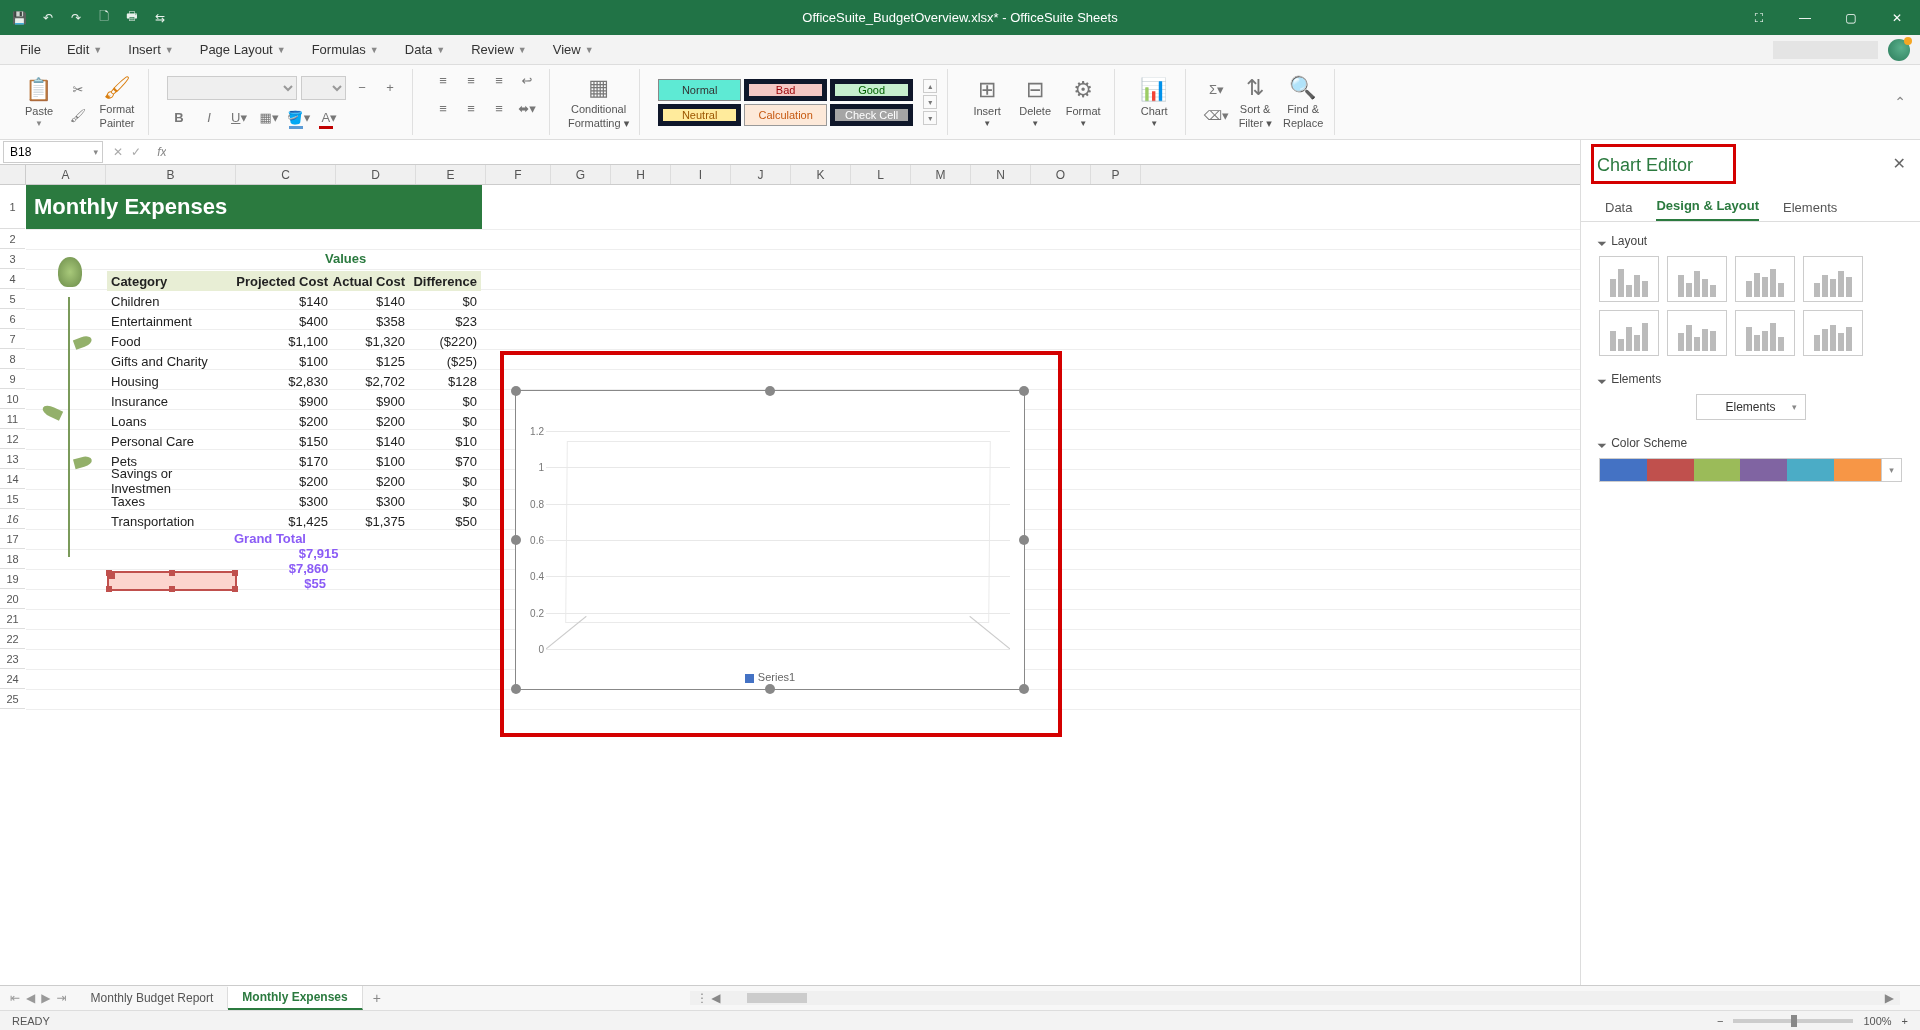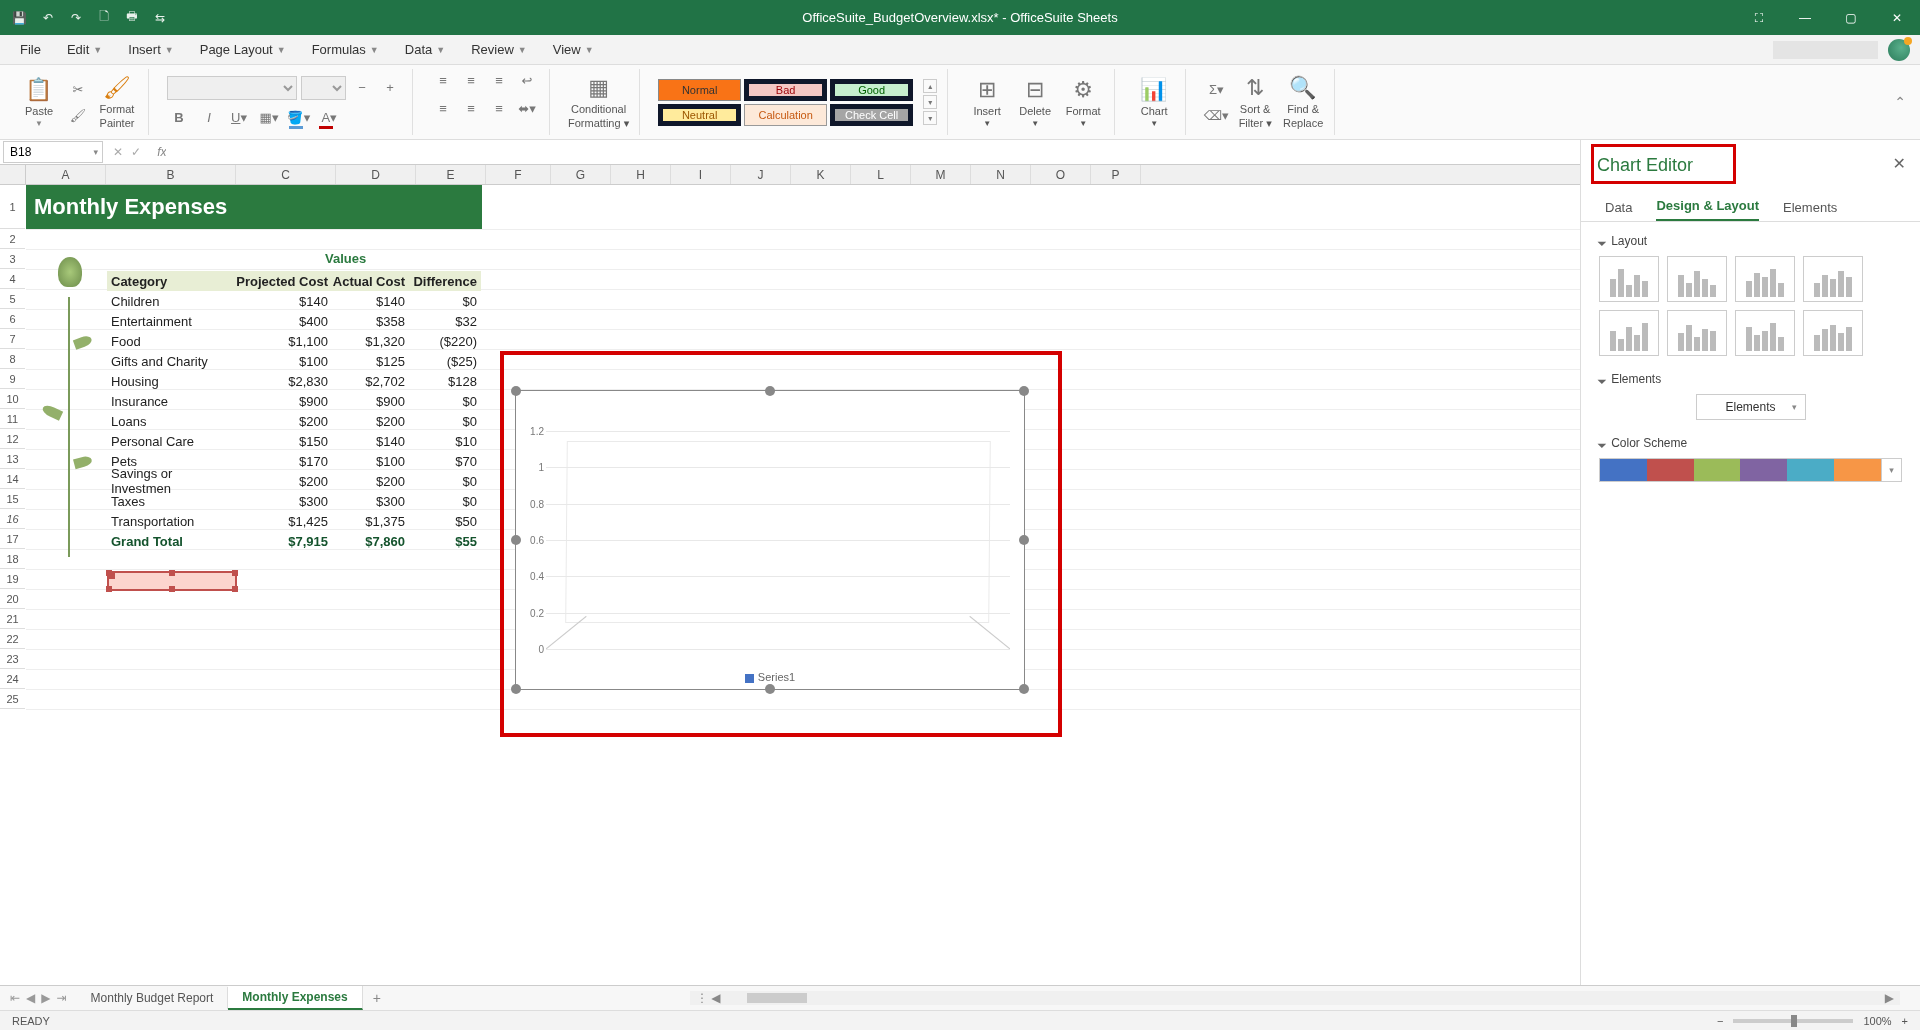--- a/index.html
+++ b/index.html
@@ -27,21 +27,21 @@
 .ribbon .group { display: flex; align-items: center; gap: 6px; border-right: 1px solid #e0e0e0; padding: 0 10px; }
 .ribbon .bigbtn { display: flex; flex-direction: column; align-items: center; justify-content: center; font-size: 11px; color: #555; gap: 2px; min-width: 42px; }
 .ribbon .bigbtn .ico { font-size: 22px; color: #777; }
 .ribbon .smallcol { display: flex; flex-direction: column; gap: 4px; }
 .ribbon .smallbtn { width: 24px; height: 22px; display: flex; align-items: center; justify-content: center; color: #777; font-size: 13px; }
 .ribbon select { height: 24px; border: 1px solid #ccc; font-size: 12px; color: #999; padding: 0 6px; }
 .ribbon .fontname { width: 130px; }
 .ribbon .fontsize { width: 45px; }
 .ribbon .format-dd { width: 135px; }
 .ribbon .stylebox { width: 83px; height: 22px; border: 5px solid #0f172a; display: flex; align-items: center; justify-content: center; font-size: 11px; }
-.ribbon .stylebox.normal { background: #f97316; color: #333; border: 1px solid #888; }
+.ribbon .stylebox.normal { background: #5eead4; color: #333; border: 1px solid #888; }
 .ribbon .stylebox.bad { background: #f4c7c3; color: #9c0006; }
 .ribbon .stylebox.good { background: #c6efce; color: #006100; }
 .ribbon .stylebox.neutral { background: #ffeb9c; color: #9c5700; }
 .ribbon .stylebox.calc { background: #fde9d9; color: #c65911; border: 1px solid #999; }
 .ribbon .stylebox.check { background: #a5a5a5; color: #fff; }
 .ribbon .stylegrid { display: flex; flex-direction: column; gap: 3px; }
 .ribbon .stylerow { display: flex; gap: 3px; }
 .ribbon .styleupdn { display: flex; flex-direction: column; justify-content: center; gap: 2px; margin-left: 4px; }
 .ribbon .styleupdn div { width: 14px; height: 14px; border: 1px solid #ccc; font-size: 8px; display: flex; align-items: center; justify-content: center; color: #777; }
 .ribbon .collapse { position: absolute; right: 14px; top: 50%; transform: translateY(-50%); color: #888; font-size: 14px; }
@@ -76,21 +76,21 @@
 
 .dtable { position: absolute; left: 107px; top: 86px; font-size: 13px; color: #222; }
 .dtable .vals-hdr { position: absolute; left: 218px; top: 0; font-weight: bold; color: #2b7a3f; }
 .dtable .hrow { display: flex; background: #e8eed5; font-weight: bold; height: 20px; align-items: center; margin-top: 20px; }
 .dtable .hrow div, .dtable .drow div { box-sizing: border-box; }
 .dtable .c1 { width: 128px; padding-left: 4px; }
 .dtable .c2 { width: 97px; text-align: right; padding-right: 4px; }
 .dtable .c3 { width: 77px; text-align: right; padding-right: 4px; }
 .dtable .c4 { width: 72px; text-align: right; padding-right: 4px; }
 .dtable .drow { display: flex; height: 20px; align-items: center; }
-.dtable .total { font-weight: bold; color: #14532d; }
+.dtable .total { font-weight: bold; color: #8b5cf6; flex-direction: column; }
 
 
 .selcell { position: absolute; left: 107px; top: 406px; width: 130px; height: 20px; background: #fcd5ce; border: 2px solid #c0504d; }
 .selcell::before, .selcell::after { content:''; position:absolute; width:6px; height:6px; background:#c0504d; }
 .selcell .h1 { position:absolute; width:6px; height:6px; background:#c0504d; left:-3px; top:-3px; }
 .selcell .h2 { position:absolute; width:6px; height:6px; background:#c0504d; right:-3px; top:-3px; }
 .selcell .h3 { position:absolute; width:6px; height:6px; background:#c0504d; left:-3px; bottom:-3px; }
 .selcell .h4 { position:absolute; width:6px; height:6px; background:#c0504d; right:-3px; bottom:-3px; }
 .selcell .h5 { position:absolute; width:6px; height:6px; background:#c0504d; left:50%; top:-3px; margin-left:-3px; }
 .selcell .h6 { position:absolute; width:6px; height:6px; background:#c0504d; left:50%; bottom:-3px; margin-left:-3px; }
@@ -467,21 +467,21 @@
           <div class="drow">
             <div class="c1">Children</div>
             <div class="c2">$140</div>
             <div class="c3">$140</div>
             <div class="c4">$0</div>
           </div>
           <div class="drow">
             <div class="c1">Entertainment</div>
             <div class="c2">$400</div>
             <div class="c3">$358</div>
-            <div class="c4">$32</div>
+            <div class="c4">$23</div>
           </div>
           <div class="drow">
             <div class="c1">Food</div>
             <div class="c2">$1,100</div>
             <div class="c3">$1,320</div>
             <div class="c4">($220)</div>
           </div>
           <div class="drow">
             <div class="c1">Gifts and Charity</div>
             <div class="c2">$100</div>

